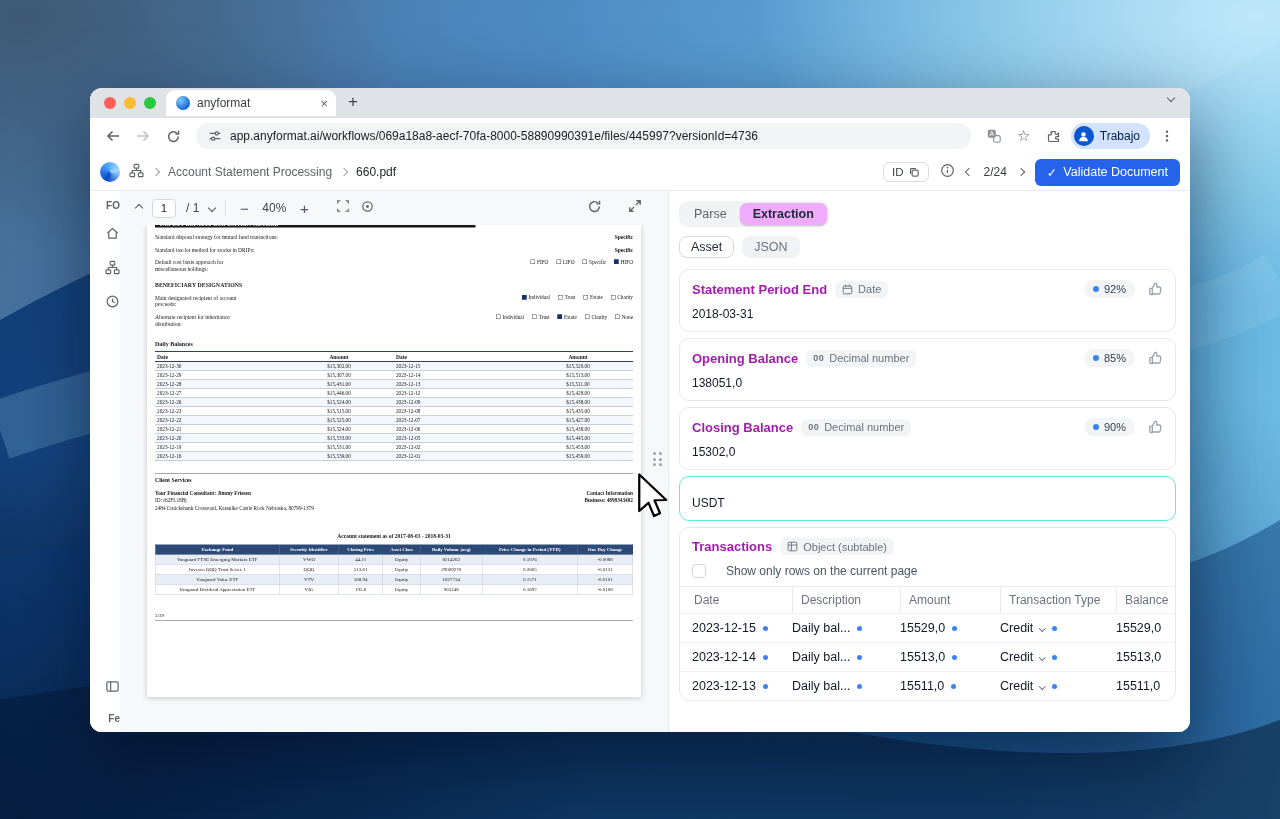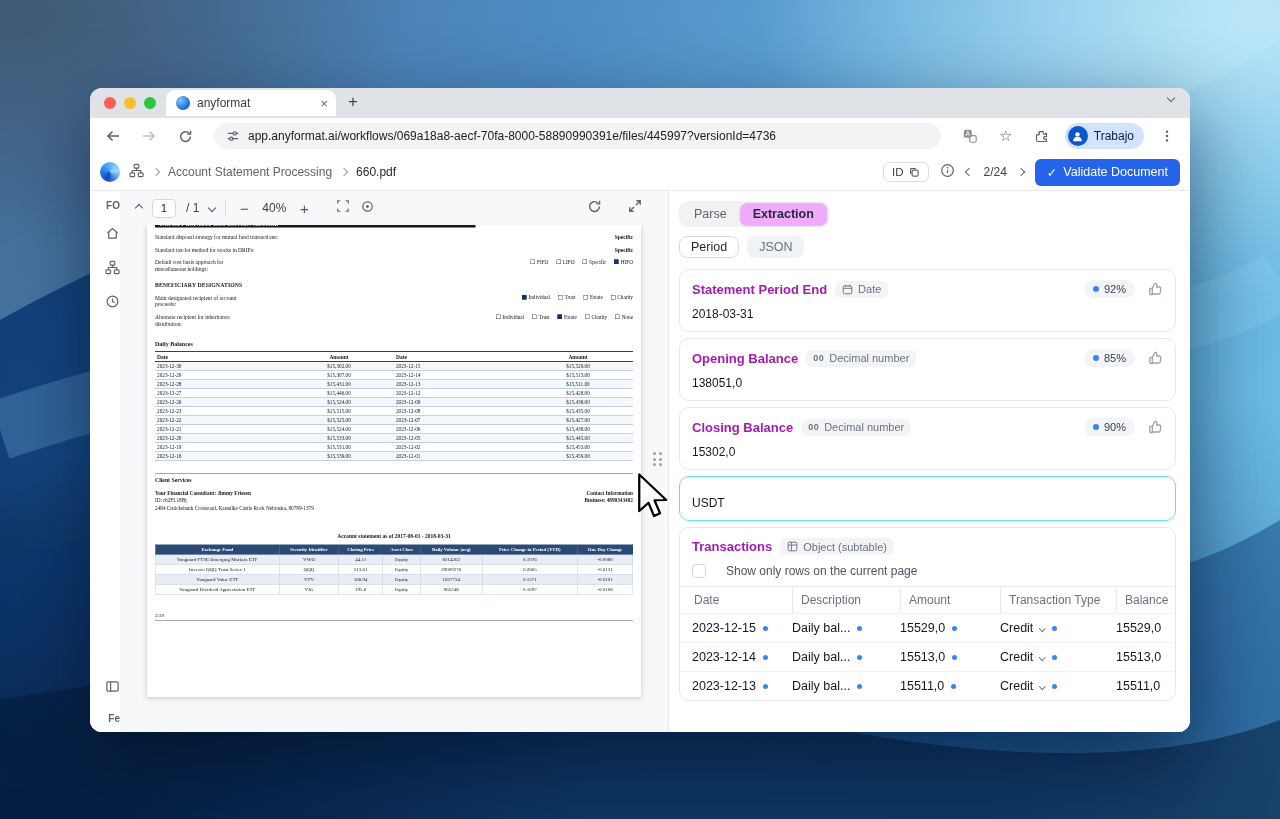--- a/index.html
+++ b/index.html
@@ -20,21 +20,21 @@
 .lights{display:flex;gap:8px;align-items:center;height:30px;padding:0 10px 0 4px}
 .light{width:12px;height:12px;border-radius:50%}
 .light.r{background:#ff5f57}.light.y{background:#febc2e}.light.g{background:#28c840}
 .tab{height:26px;width:170px;background:#fff;border-radius:9px 9px 0 0;display:flex;align-items:center;gap:7px;padding:0 8px 0 10px}
 .favicon{width:14px;height:14px;border-radius:50%;background:radial-gradient(circle at 32% 30%,#7ecbff,#1565d8 72%);flex:none}
 .tabtitle{font-size:12px;color:#3c4043;flex:1;white-space:nowrap;overflow:hidden}
 .tabclose{font-size:13px;color:#5f6368;line-height:1}
 .newtab{width:26px;height:26px;margin:0 0 2px 4px;display:grid;place-items:center;color:#44474a;font-size:17px}
 .strip-sp{flex:1}
 .strip-chev{margin:0 6px 10px 0;color:#5f6368}
-.toolbar{height:36px;background:#fff;display:flex;align-items:center;padding:0 10px;gap:10px;flex:none}
+.toolbar{height:36px;background:#fff;display:flex;align-items:center;padding:0 10px;gap:4px;flex:none}
 .tbtn{width:26px;height:26px;display:grid;place-items:center;color:#5f6368;border-radius:50%;flex:none}
 .tbtn.dis{color:#bdc1c6}
 .addr{flex:1;height:26px;background:#f1f3f4;border-radius:13px;display:flex;align-items:center;gap:8px;padding:0 12px;margin:0 6px;min-width:0}
 .url{font-size:12px;color:#202124;white-space:nowrap;overflow:hidden;text-overflow:ellipsis}
 .profile{height:26px;background:#d3e3fd;border-radius:13px;display:flex;align-items:center;gap:6px;padding:0 10px 0 3px;flex:none}
 .avatar{width:20px;height:20px;border-radius:50%;background:#0b57d0;display:grid;place-items:center}
 .pname{font-size:12px;color:#041e49;font-weight:500}
 
 .app{flex:1;display:flex;flex-direction:column;min-height:0;background:#fff}
 .apphead{height:37px;display:flex;align-items:center;gap:9px;padding:0 10px;border-bottom:1px solid #e9eaee;flex:none}
@@ -576,21 +576,21 @@
             </div>
           </div>
         </div>
 
         <div class="extractpane">
           <div class="seg">
             <span class="segbtn">Parse</span>
             <span class="segbtn active">Extraction</span>
           </div>
           <div class="viewtabs">
-            <span class="vtab active">Period</span>
+            <span class="vtab active">Asset</span>
             <span class="vtab inactive">JSON</span>
           </div>
 
           <div class="cards">
 
             <div class="card">
               <div class="chead">
                 <span class="fname">Statement Period End</span>
                 <span class="badge">
                   <span class="bicon">

